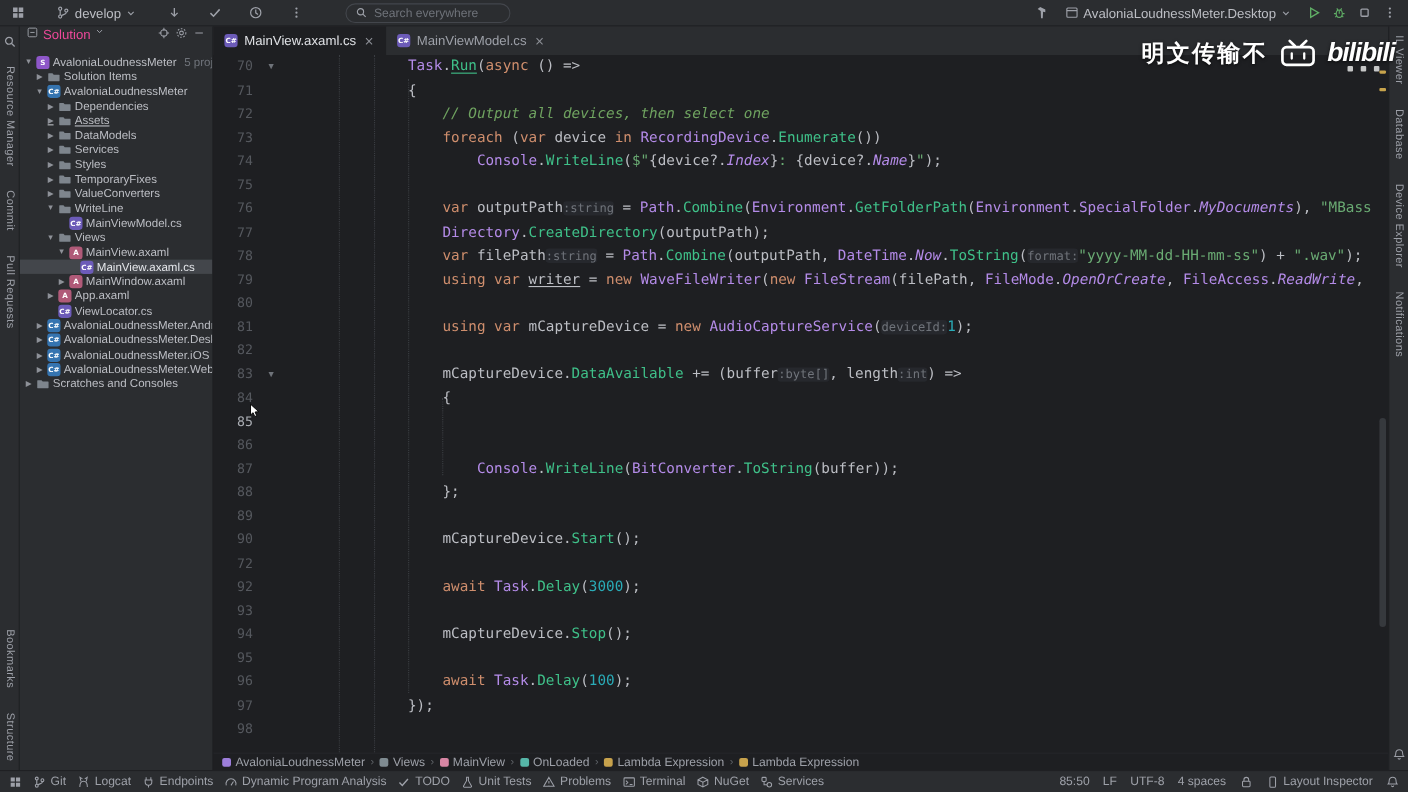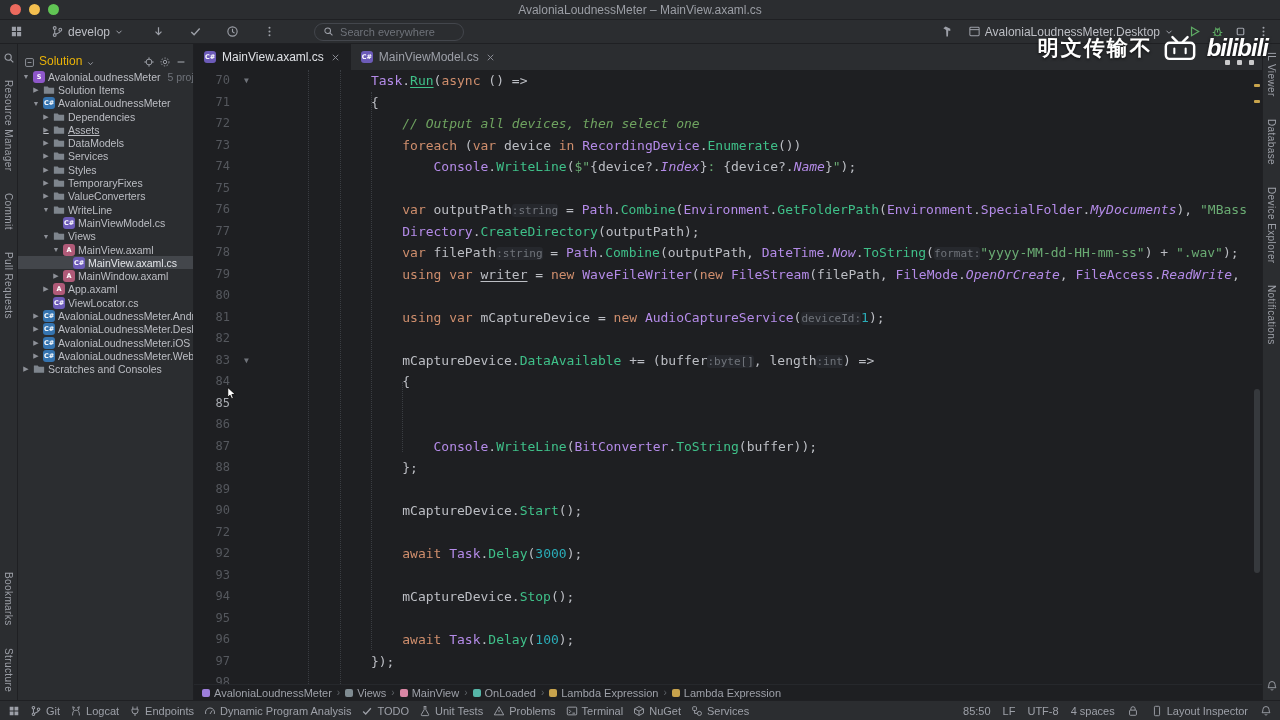--- a/index.html
+++ b/index.html
@@ -26,21 +26,21 @@
   
   .main{flex:1;display:flex;min-height:0}
   .stripe{width:18px;background:#2B2D30;display:flex;flex-direction:column;align-items:center;gap:16px;padding:8px 0;flex:none}
   .stripe.left{border-right:1px solid #1F2023}
   .stripe.right{border-left:1px solid #1F2023}
   .vlabel{writing-mode:vertical-rl;font-size:10px;color:#9DA0A8;letter-spacing:.4px;white-space:nowrap}
   .flex1{flex:1}
 
   
   .panel{width:176px;background:#2B2D30;border-right:1px solid #1F2023;display:flex;flex-direction:column;flex:none;min-height:0}
-  .panel-h{height:24px;display:flex;align-items:flex-end;gap:4px;padding:0 6px;color:#eab308;font-size:12px;flex:none}
+  .panel-h{height:24px;display:flex;align-items:flex-start;gap:4px;padding:0 6px;color:#ec4899;font-size:12px;flex:none}
   .panel-h .grow{flex:1}
   .tree{flex:1;overflow:hidden;padding-top:2px;font-size:10.5px}
   .trow{height:13.3px;display:flex;align-items:center;gap:3px;white-space:nowrap;color:#BCBEC4;overflow:hidden}
   .trow.sel{background:#43464B;color:#E4E6EA}
   .chev{width:8px;flex:none;font-size:7px;color:#8E9198;text-align:center}
   .fic{width:12px;height:12px;flex:none;border-radius:3px;display:inline-flex;align-items:center;justify-content:center;
     color:#fff;font:700 6.5px "DejaVu Sans",sans-serif}
   .ticon{width:12px;height:12px;flex:none;display:inline-flex}
   .ticon svg{width:100%;height:100%}
   .thint{color:#6F737A;margin-left:4px}
@@ -96,28 +96,20 @@
   .wm-tv svg{width:100%;height:100%}
   .wm-logo{font-size:24px;font-weight:700;font-style:italic;letter-spacing:-1px}
   .wm-meta{position:absolute;top:60px;right:26px;z-index:40;display:flex;gap:7px;opacity:.75;pointer-events:none}
   .wm-dot{width:5px;height:5px;background:#fff;border-radius:1px}
 </style>
 </head>
 <body>
 
 <div class="app">
 
-  <div class="titlebar">
-    <div class="traffic">
-      <span class="t-close"></span>
-      <span class="t-min"></span>
-      <span class="t-max"></span>
-    </div>
-    <div class="win-title">AvaloniaLoudnessMeter – MainView.axaml.cs</div>
-  </div>
 
   <div class="toolbar">
     <span class="svgic">
         <svg viewBox="0 0 14 14">
           <path fill="currentColor" d="M2 2h4.4v4.4H2zM7.6 2H12v4.4H7.6zM2 7.6h4.4V12H2zM7.6 7.6H12V12H7.6z"></path>
         </svg>
       </span>
     <div class="tb-widget">
       <span class="svgic">
           <svg viewBox="0 0 14 14">

